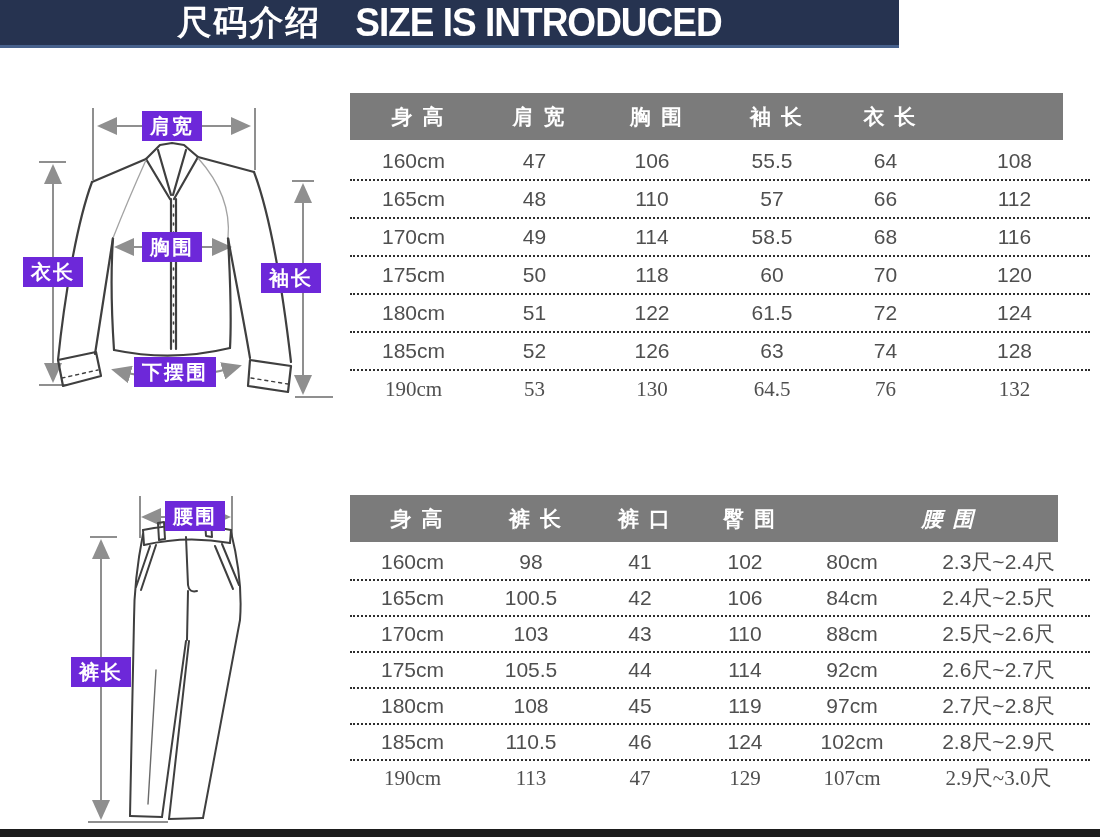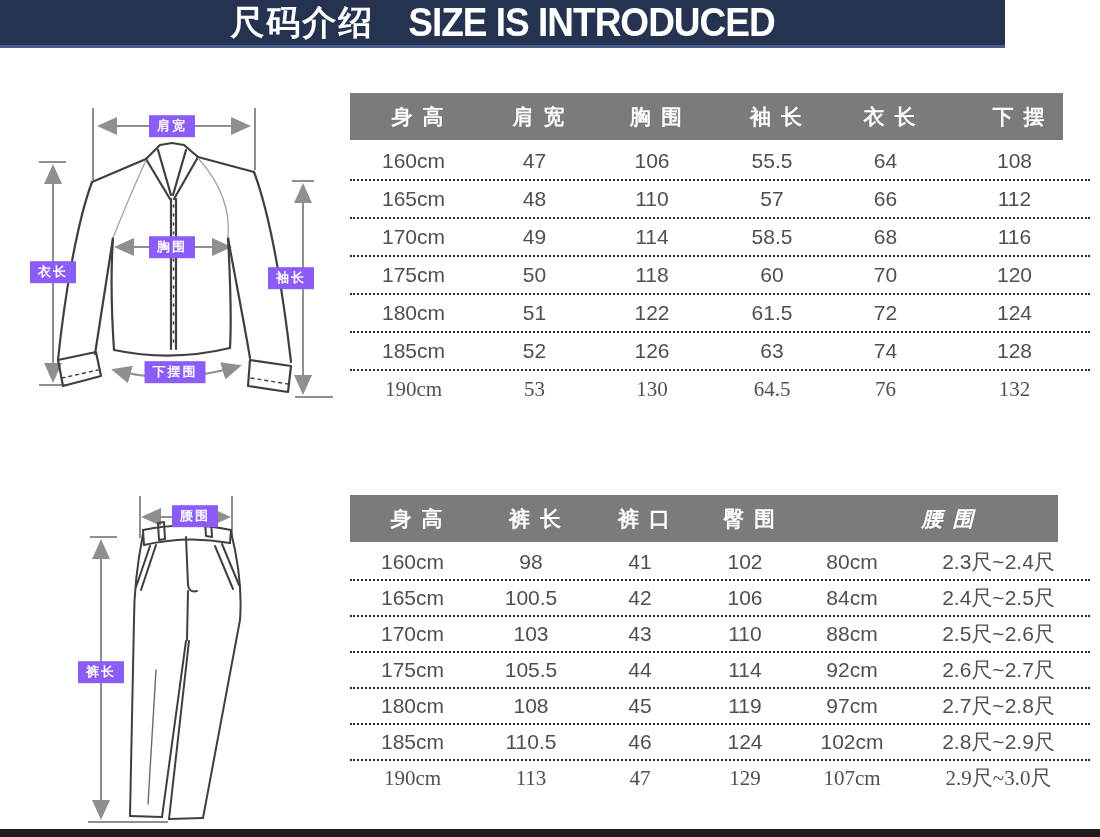--- a/index.html
+++ b/index.html
@@ -3,21 +3,21 @@
 <meta charset="utf-8">
 <style>
   html,body { margin:0; padding:0; background:#fff; }
   .page {
     position:relative; width:1100px; height:837px; background:#ffffff;
     font-family:"Liberation Sans", sans-serif; overflow:hidden;
   }
 
   
   .banner {
-    position:absolute; left:0; top:0; width:1005px; height:45px;
+    position:absolute; left:0; top:0; width:899px; height:45px;
     background:#263350; border-bottom:3px solid #47618c;
     display:flex; align-items:center; justify-content:center; gap:34px;
   }
   .banner .cn { color:#fff; font-size:34px; font-weight:bold; letter-spacing:2px; }
   .banner .en { color:#fff; font-size:37px; font-weight:bold; letter-spacing:-1px; transform:scaleY(1.08); }
 
   
   .size-table { position:absolute; left:350px; width:740px; }
   #shirt-table { top:93px; }
   #pants-table { top:495px; }
@@ -41,21 +41,21 @@
   .trow:last-child { border-bottom:none;font-family:Liberation Serif, serif; }
   .td { text-align:center; color:#4f4f4f; font-size:21px; }
 
   
   .diagram-svg { position:absolute; left:0; }
   #shirt-svg { top:60px; }
   #pants-svg { top:460px; }
 
   .badge {
     position:absolute; transform:translate(-50%,-50%);
-    background:#8b5cf6; color:#ffffff; font-size:13px; font-weight:bold;
+    background:#6d28d9; color:#ffffff; font-size:20px; font-weight:bold;
     letter-spacing:2px; padding:3px 8px; white-space:nowrap; line-height:1.2;
   }
 
   
   .bottom-bar { position:absolute; left:0; bottom:0; width:1100px; height:8px; background:#1d1d1d; }
 </style>
 </head>
 <body>
 
 <div class="page">
@@ -153,21 +153,20 @@
   <div class="badge" style="left:186px; top:516px;margin-left:9px;">腰围</div>
   <div class="badge" style="left:101px; top:672px;">裤长</div>
 
   <div class="size-table" id="shirt-table">
     <div class="thead">
         <div class="th">身 高</div>
         <div class="th">肩 宽</div>
         <div class="th">胸 围</div>
         <div class="th">袖 长</div>
         <div class="th">衣 长</div>
-        <div class="th">下 摆</div>
       </div>
   <div class="trow">
         <div class="td">160cm</div>
         <div class="td">47</div>
         <div class="td">106</div>
         <div class="td">55.5</div>
         <div class="td">64</div>
         <div class="td">108</div>
       </div>
       <div class="trow">

